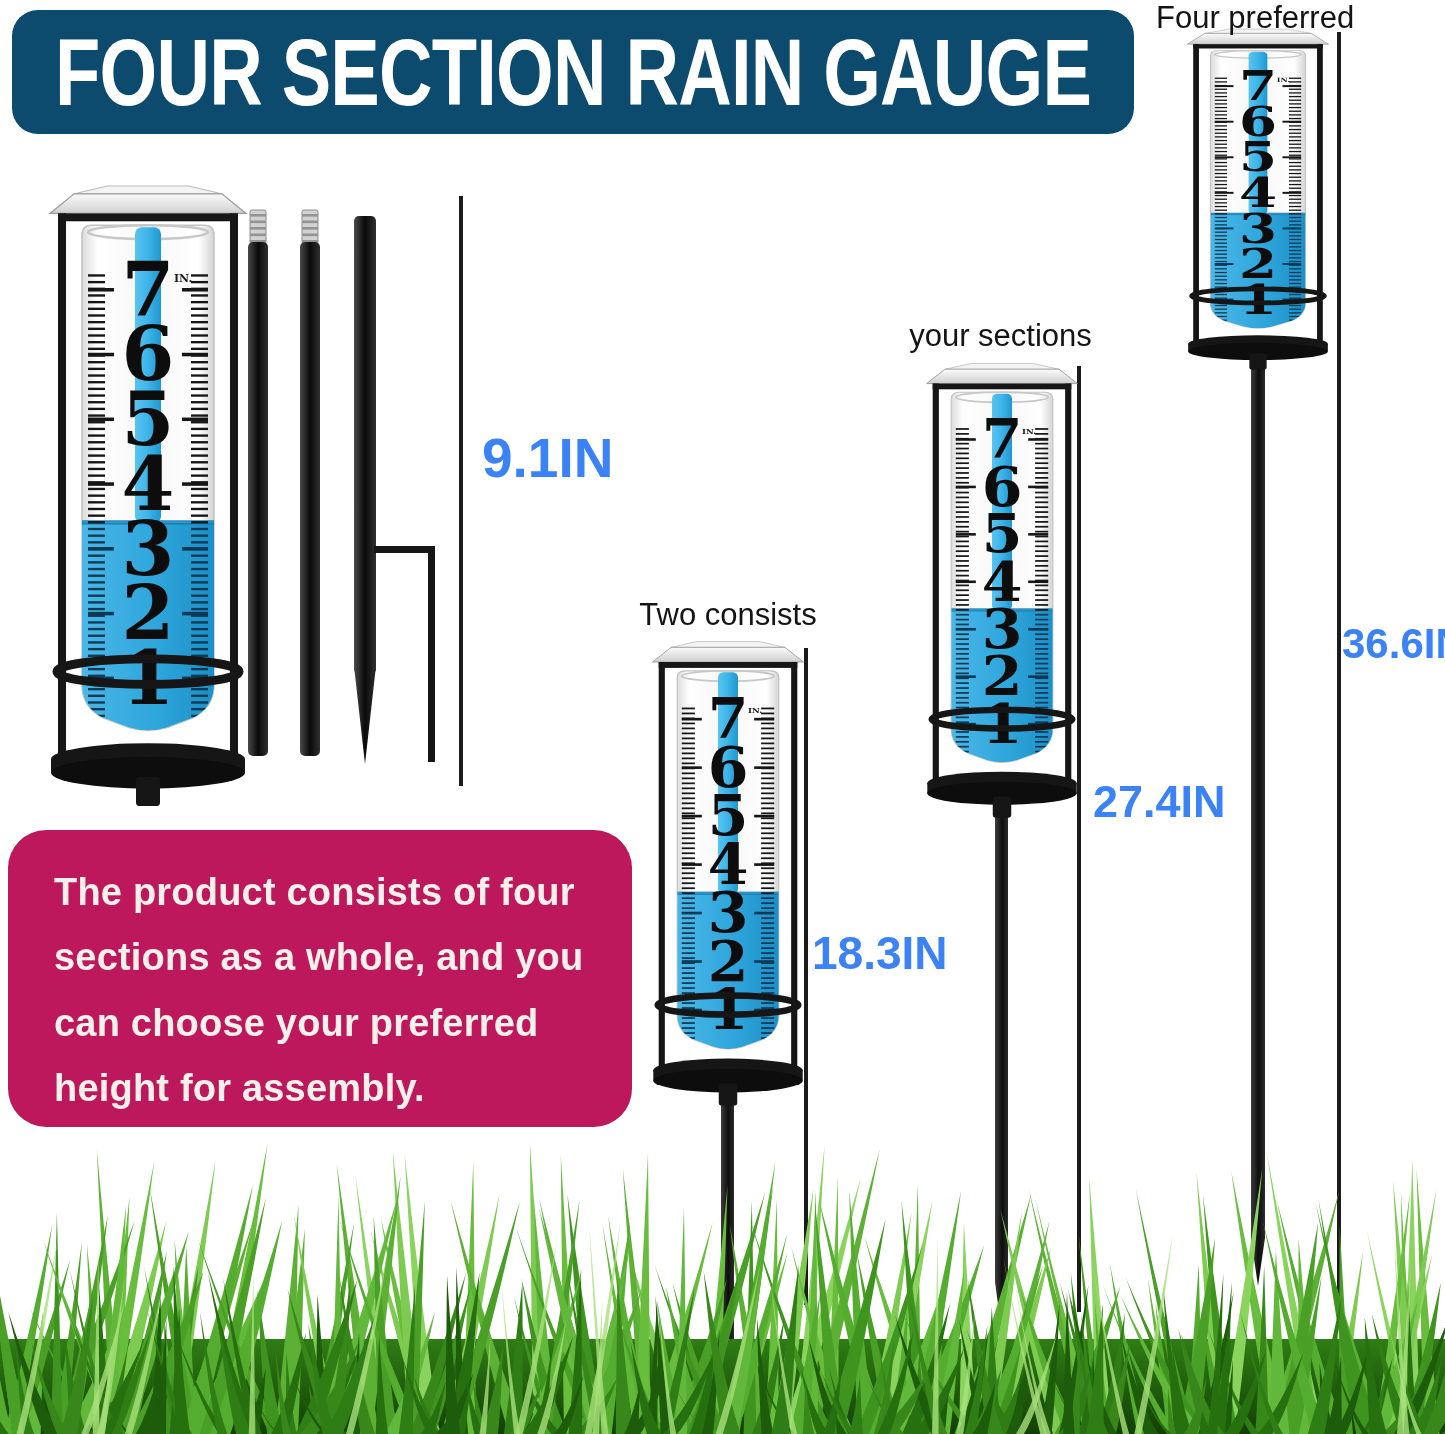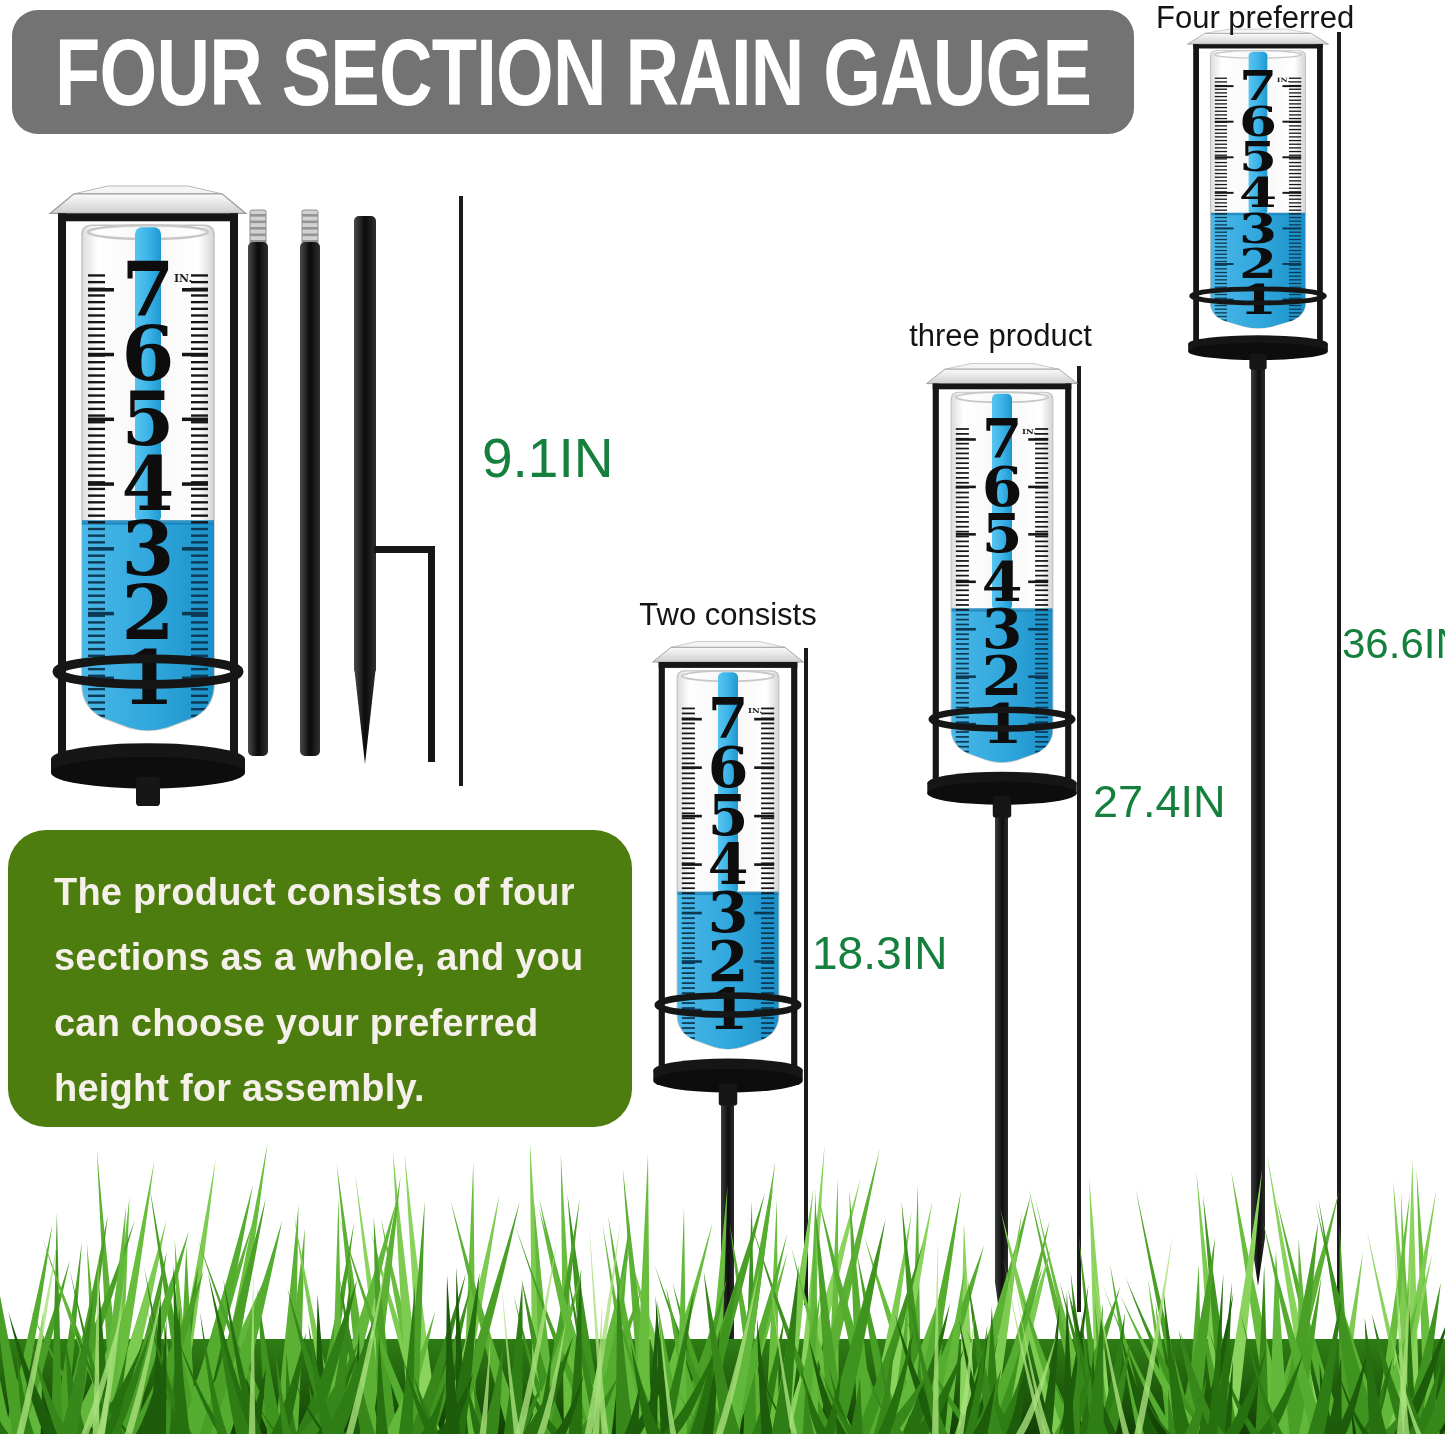--- a/index.html
+++ b/index.html
@@ -34,40 +34,40 @@
   }
   #infobox .txt{
     font-size:38px;line-height:1.72;font-weight:600;
     letter-spacing:0.2px;
   }
   .section-label{
     font-size:31px;font-weight:400;color:#141414;
     text-align:center;white-space:nowrap;z-index:4;
   }
   .measure-label{
-    font-weight:400;color:#15803d;white-space:nowrap;z-index:4;
+    font-weight:700;color:#3b82f6;white-space:nowrap;z-index:4;
   }
   .measure-line{
     width:4px;background:#1b1b1b;z-index:1;
   }
   .gauge-svg{z-index:3;}
   .stake{
     background:linear-gradient(90deg,#3d3d3d,#0e0e0e 55%,#2b2b2b);
     border-radius:3px;
     z-index:2;
     clip-path:polygon(0 0,100% 0,100% calc(100% - 48px),50% 100%,0 calc(100% - 48px));
   }
   #grass{left:0;top:1124px;z-index:5;}
 </style>
 </head>
 <body>
 
 <div id="stage" style="background: rgb(255, 255, 255);">
 
-  <div id="banner" class="abs" style="background: #737373;">
+  <div id="banner" class="abs" style="background: #0c4a6e;">
     <span class="title" style="color: rgb(255, 255, 255);">FOUR SECTION RAIN GAUGE</span>
   </div>
 
   <svg id="gauge-kit" class="abs gauge-svg" style="left:48px;top:184px;" width="200" height="628" viewBox="0 0 200 640" preserveAspectRatio="none">
   <defs>
     <linearGradient id="cap0" x1="0" y1="0" x2="0" y2="1">
       <stop offset="0" stop-color="#fbfbfb"></stop>
           <stop offset="1" stop-color="#cfcfcf"></stop>
     </linearGradient>
     <linearGradient id="glass0" x1="0" y1="0" x2="1" y2="0">
@@ -292,21 +292,21 @@
   <rect x="62" y="34" width="20" height="514" rx="5" fill="url(#pgr)"></rect>
   <rect x="116" y="8" width="22" height="458" rx="5" fill="url(#pgr)"></rect>
   <polygon points="116,458 138,458 127,556" fill="url(#pgr)"></polygon>
   <rect x="136" y="338" width="58" height="7" fill="#161616"></rect>
   <rect x="190" y="338" width="7" height="216" fill="#161616"></rect>
     </svg>
 
   <div class="abs measure-line" style="left: 459px; top: 196px; height: 590px; background: rgb(27, 27, 27);"></div>
   <div class="abs measure-label" style="left:482px;top:426px;font-size:55px;">9.1IN</div>
 
-  <div id="infobox" class="abs" style="background: #4d7c0f;">
+  <div id="infobox" class="abs" style="background: #be185d;">
     <div class="txt" style="color: rgb(245, 240, 234);">The product consists of four sections as a whole, and you can choose your preferred height for assembly.</div>
   </div>
 
   <div class="abs section-label" style="left:628px;top:597px;width:200px;">Two consists</div>
   <svg id="gauge-two" class="abs gauge-svg" style="left:651px;top:640px;" width="154" height="470" viewBox="0 0 200 640" preserveAspectRatio="none">
   <defs>
     <linearGradient id="cap1" x1="0" y1="0" x2="0" y2="1">
       <stop offset="0" stop-color="#fbfbfb"></stop>
           <stop offset="1" stop-color="#cfcfcf"></stop>
     </linearGradient>
@@ -504,21 +504,21 @@
   <ellipse cx="100" cy="497" rx="91" ry="13" fill="none" stroke="#161616" stroke-width="9"></ellipse>
   <ellipse cx="100" cy="586" rx="97" ry="16" fill="#161616"></ellipse>
   <rect x="3" y="586" width="194" height="14" fill="#161616"></rect>
   <ellipse cx="100" cy="600" rx="97" ry="16" fill="#0d0d0d"></ellipse>
   <rect x="88" y="604" width="24" height="30" rx="4" fill="#161616"></rect>
     </svg>
   <div class="abs stake" style="left:721px;top:1086px;width:13px;height:322px;"></div>
   <div class="abs measure-line" style="left: 804px; top: 648px; height: 657px; background: rgb(27, 27, 27);"></div>
   <div class="abs measure-label" style="left:812px;top:926px;font-size:46px;">18.3IN</div>
 
-  <div class="abs section-label" style="left:898px;top:318px;width:205px;">three product</div>
+  <div class="abs section-label" style="left:898px;top:318px;width:205px;">your sections</div>
   <svg id="gauge-three" class="abs gauge-svg" style="left:925px;top:362px;" width="154" height="460" viewBox="0 0 200 640" preserveAspectRatio="none">
   <defs>
     <linearGradient id="cap2" x1="0" y1="0" x2="0" y2="1">
       <stop offset="0" stop-color="#fbfbfb"></stop>
           <stop offset="1" stop-color="#cfcfcf"></stop>
     </linearGradient>
     <linearGradient id="glass2" x1="0" y1="0" x2="1" y2="0">
       <stop offset="0" stop-color="#dcdcdc"></stop>
           <stop offset="0.12" stop-color="#ffffff"></stop>
       <stop offset="0.5" stop-color="#f6f6f6"></stop>

